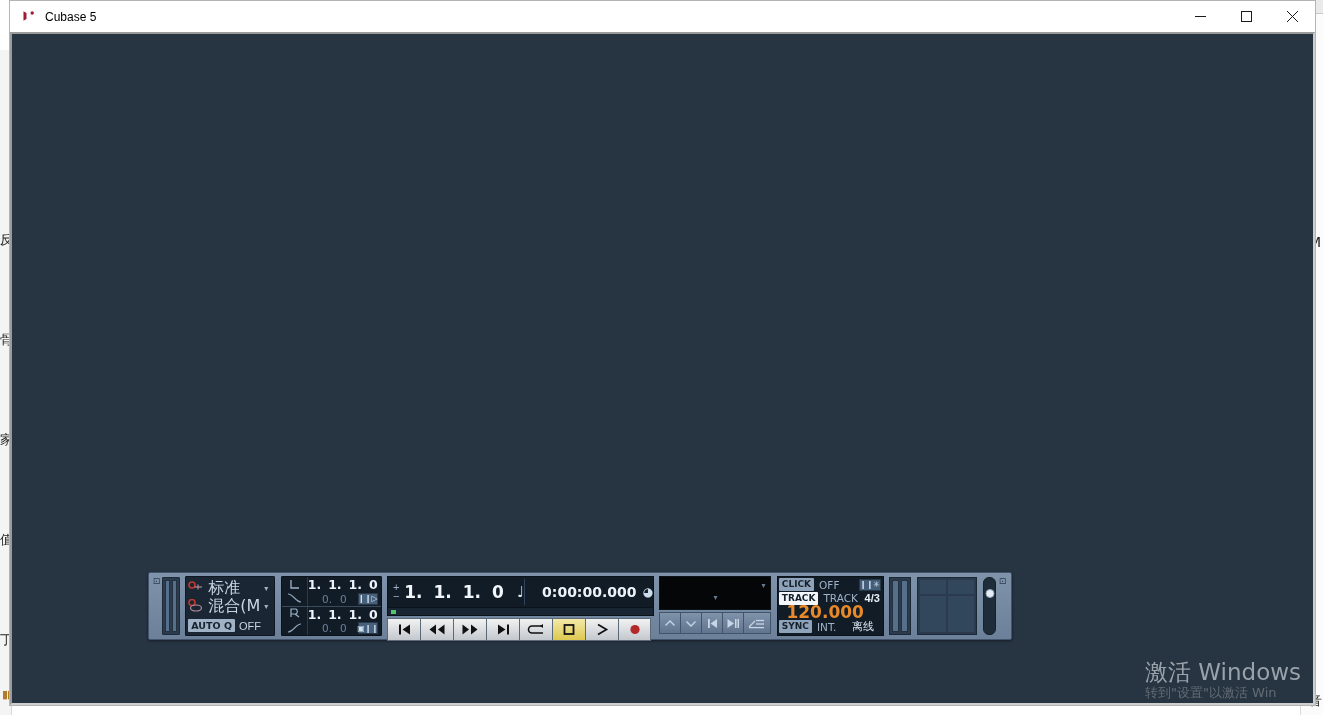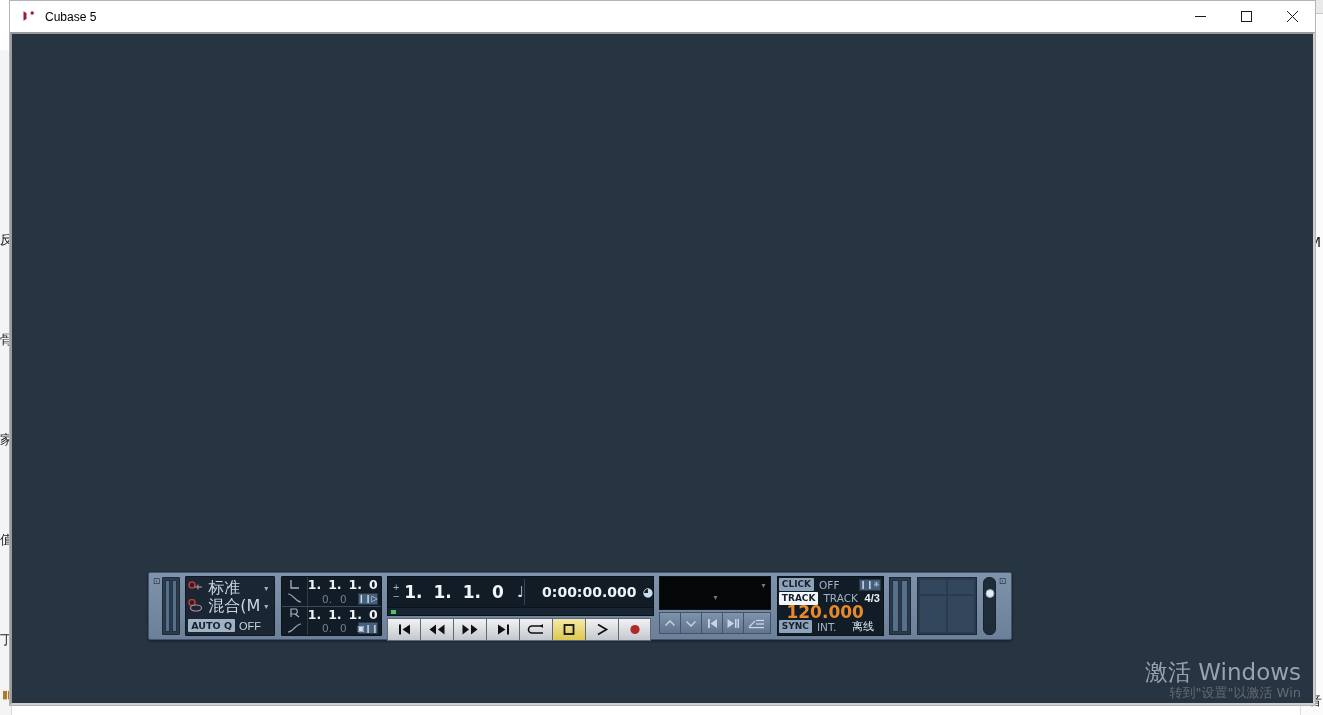--- a/index.html
+++ b/index.html
@@ -289,21 +289,21 @@
     background: #e8eef5; border: 1px solid #8fa3b8;
   }
   .right-grip {
     width: 14px; display: flex; align-items: flex-start; justify-content: center;
     padding-top: 1px;
   }
 
   
   #watermark {
     position: absolute; right: 12px; bottom: 2px;
-    text-align: right; color: #8e97a0; pointer-events: none;
+    text-align: left; color: #8e97a0; pointer-events: none;
     font-family: "DejaVu Sans", sans-serif;
   }
   #wm-title { font-size: 23px; line-height: 26px; color: #9aa3ac; white-space: nowrap; }
   #wm-sub { font-size: 13px; line-height: 16px; color: #636c75; white-space: nowrap; }
 </style>
 </head>
 <body>
 
 <div id="root">
 

